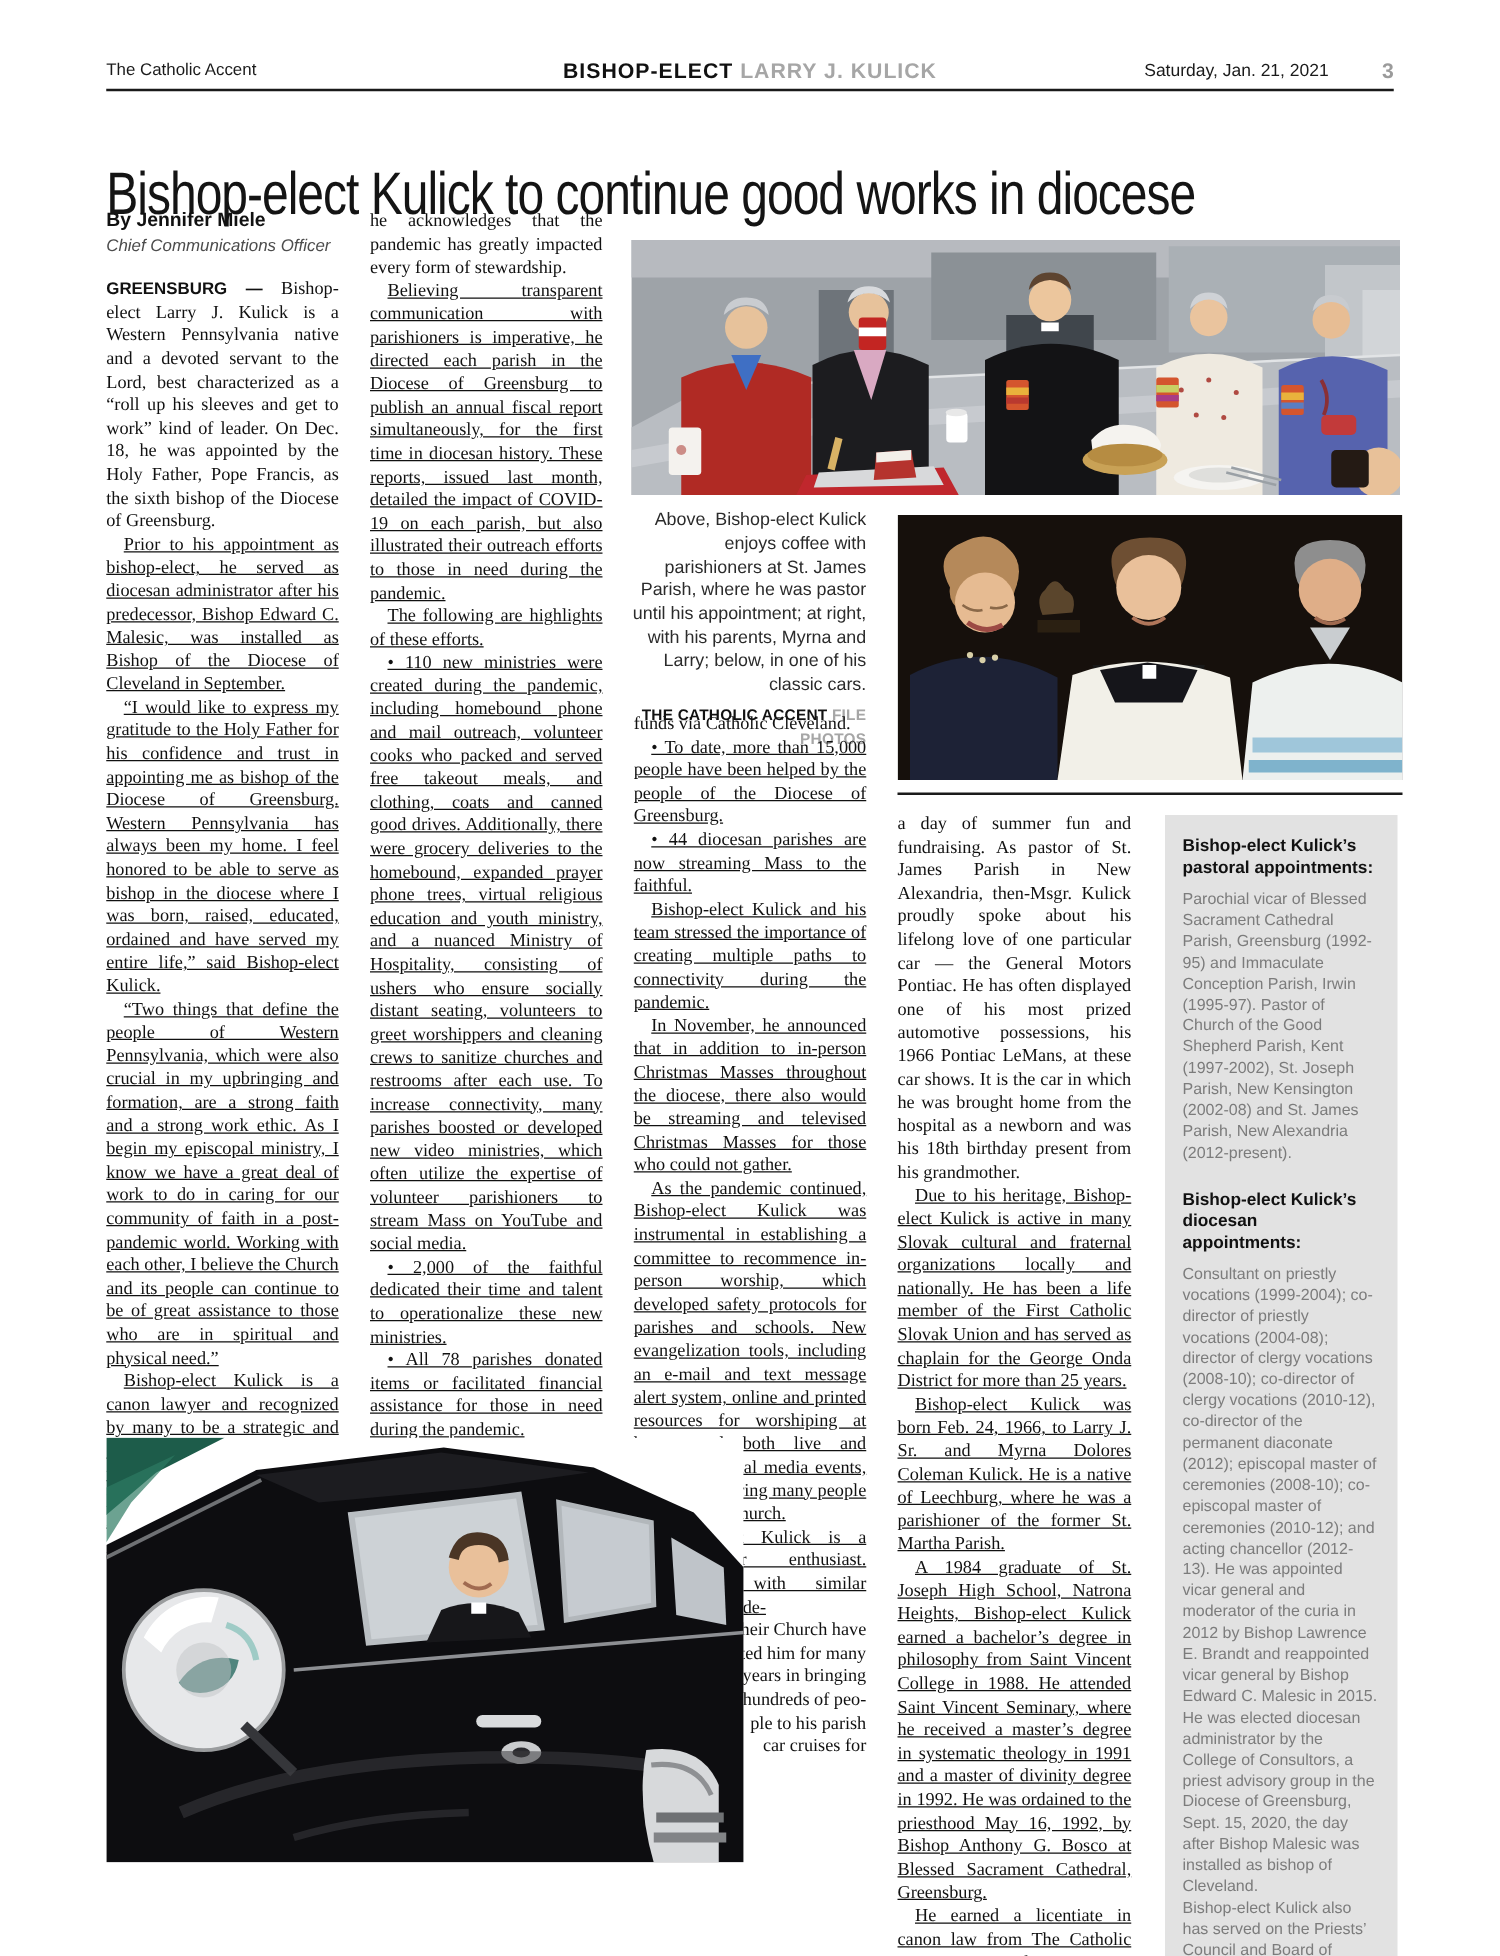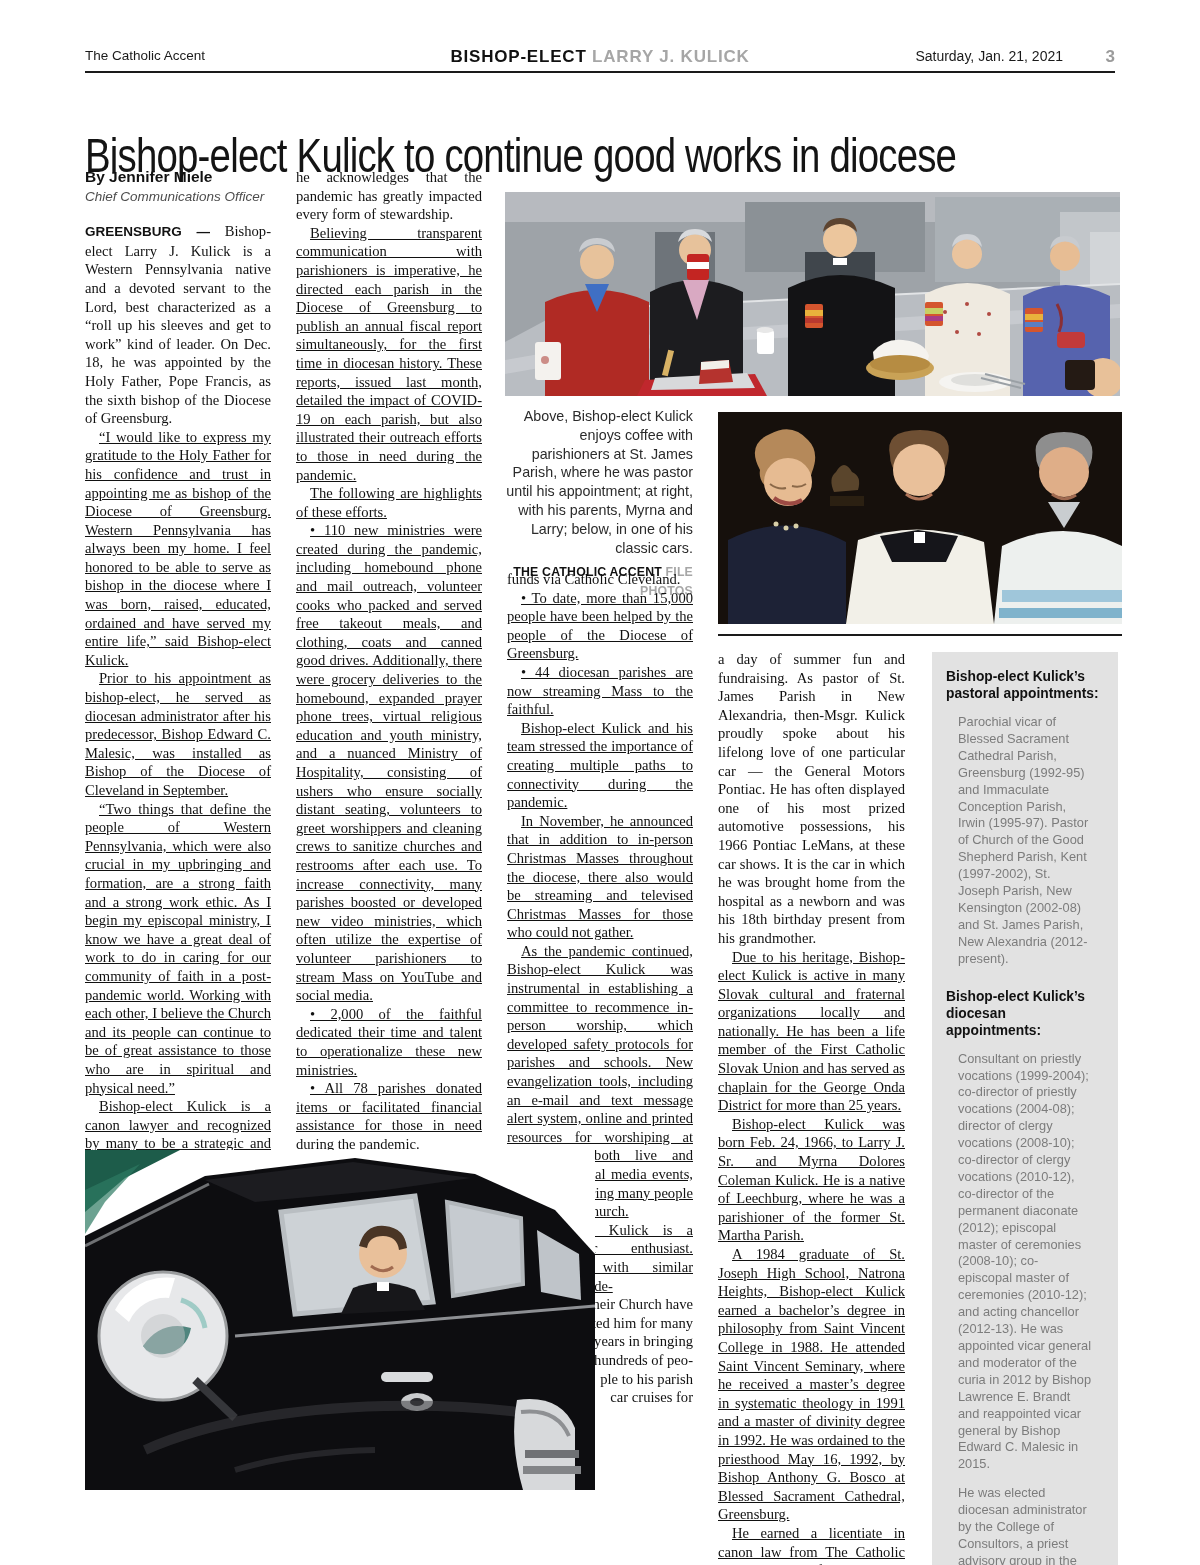--- a/index.html
+++ b/index.html
@@ -37,21 +37,21 @@
   .dateline{font-family:"Liberation Sans",sans-serif;font-weight:bold;font-size:13.5px;}
   .wrap-line{text-align:right;}
   
   .caption{position:absolute;left:503px;top:407px;width:190px;text-align:right;font-family:"Liberation Sans",sans-serif;font-size:14.3px;line-height:18.8px;color:#2b2b2b;font-weight:300;}
   .credit{margin-top:6px;font-size:12.3px;font-weight:bold;letter-spacing:.2px;color:#111;}
   .credit .light{color:#a6a6a6;}
   
   .sidebar{position:absolute;left:932px;top:652px;width:158px;padding:16px 14px 22px 14px;background:#e2e2e2;font-family:"Liberation Sans",sans-serif;font-size:12.8px;line-height:16.9px;color:#7c7c7c;}
   .sb-head{font-weight:bold;color:#111;font-size:13.8px;line-height:17px;margin:0 0 9px 0;}
   .sb-head2{margin-top:20px;}
-  .sb-p{margin:12px;}
+  .sb-p{margin:0;}
   
   .photo{position:absolute;overflow:hidden;}
   .photo1{left:505px;top:192px;width:615px;height:204px;}
   .photo2{left:718px;top:412px;width:404px;height:212px;}
   .rule2{position:absolute;left:718px;top:634px;width:404px;height:2px;background:#1a1a1a;}
   .photo3{left:85px;top:1150px;width:510px;height:340px;}
   svg{display:block;}
 </style>
 </head>
 <body>
@@ -61,22 +61,22 @@
 <div class="hdr-date">Saturday, Jan. 21, 2021</div>
 <div class="hdr-page">3</div>
 <div class="hdr-rule"></div>
 
 <h1 class="headline">Bishop-elect Kulick to continue good works in diocese</h1>
 
 <div class="col col1">
   <p class="byline-author">By Jennifer Miele</p>
   <p class="byline-role">Chief Communications Officer</p>
   <p class="para"><span class="dateline">GREENSBURG — </span><span>Bishop-elect Larry J. Kulick is a Western Pennsylvania native and a devoted servant to the Lord, best characterized as a “roll up his sleeves and get to work” kind of leader. On Dec. 18, he was appointed by the Holy Father, Pope Francis, as the sixth bishop of the Diocese of Greensburg.</span></p>
+  <p class="para indent">Prior to his appointment as bishop-elect, he served as diocesan administrator after his predecessor, Bishop Edward C. Malesic, was installed as Bishop of the Diocese of Cleveland in September.</p>
   <p class="para indent">“I would like to express my gratitude to the Holy Father for his confidence and trust in appointing me as bishop of the Diocese of Greensburg. Western Pennsylvania has always been my home. I feel honored to be able to serve as bishop in the diocese where I was born, raised, educated, ordained and have served my entire life,” said Bishop-elect Kulick.</p>
-  <p class="para indent">Prior to his appointment as bishop-elect, he served as diocesan administrator after his predecessor, Bishop Edward C. Malesic, was installed as Bishop of the Diocese of Cleveland in September.</p>
   <p class="para indent">“Two things that define the people of Western Pennsylvania, which were also crucial in my upbringing and formation, are a strong faith and a strong work ethic. As I begin my episcopal ministry, I know we have a great deal of work to do in caring for our community of faith in a post-pandemic world. Working with each other, I believe the Church and its people can continue to be of great assistance to those who are in spiritual and physical need.”</p>
   <p class="para indent">Bishop-elect Kulick is a canon lawyer and recognized by many to be a strategic and energetic administrator, even in the midst of the COVID-19 pandemic. With attendance at Mass at 30% to 40% of pre-pandemic levels,</p>
 </div>
 
 <div class="col col2">
   <p class="para">he acknowledges that the pandemic has greatly impacted every form of stewardship.</p>
   <p class="para indent">Believing transparent communication with parishioners is imperative, he directed each parish in the Diocese of Greensburg to publish an annual fiscal report simultaneously, for the first time in diocesan history. These reports, issued last month, detailed the impact of COVID-19 on each parish, but also illustrated their outreach efforts to those in need during the pandemic.</p>
   <p class="para indent">The following are highlights of these efforts.</p>
   <p class="para indent">• 110 new ministries were created during the pandemic, including homebound phone and mail outreach, volunteer cooks who packed and served free takeout meals, and clothing, coats and canned good drives. Additionally, there were grocery deliveries to the homebound, expanded prayer phone trees, virtual religious education and youth ministry, and a nuanced Ministry of Hospitality, consisting of ushers who ensure socially distant seating, volunteers to greet worshippers and cleaning crews to sanitize churches and restrooms after each use. To increase connectivity, many parishes boosted or developed new video ministries, which often utilize the expertise of volunteer parishioners to stream Mass on YouTube and social media.</p>
   <p class="para indent">• 2,000 of the faithful dedicated their time and talent to operationalize these new ministries.</p>

